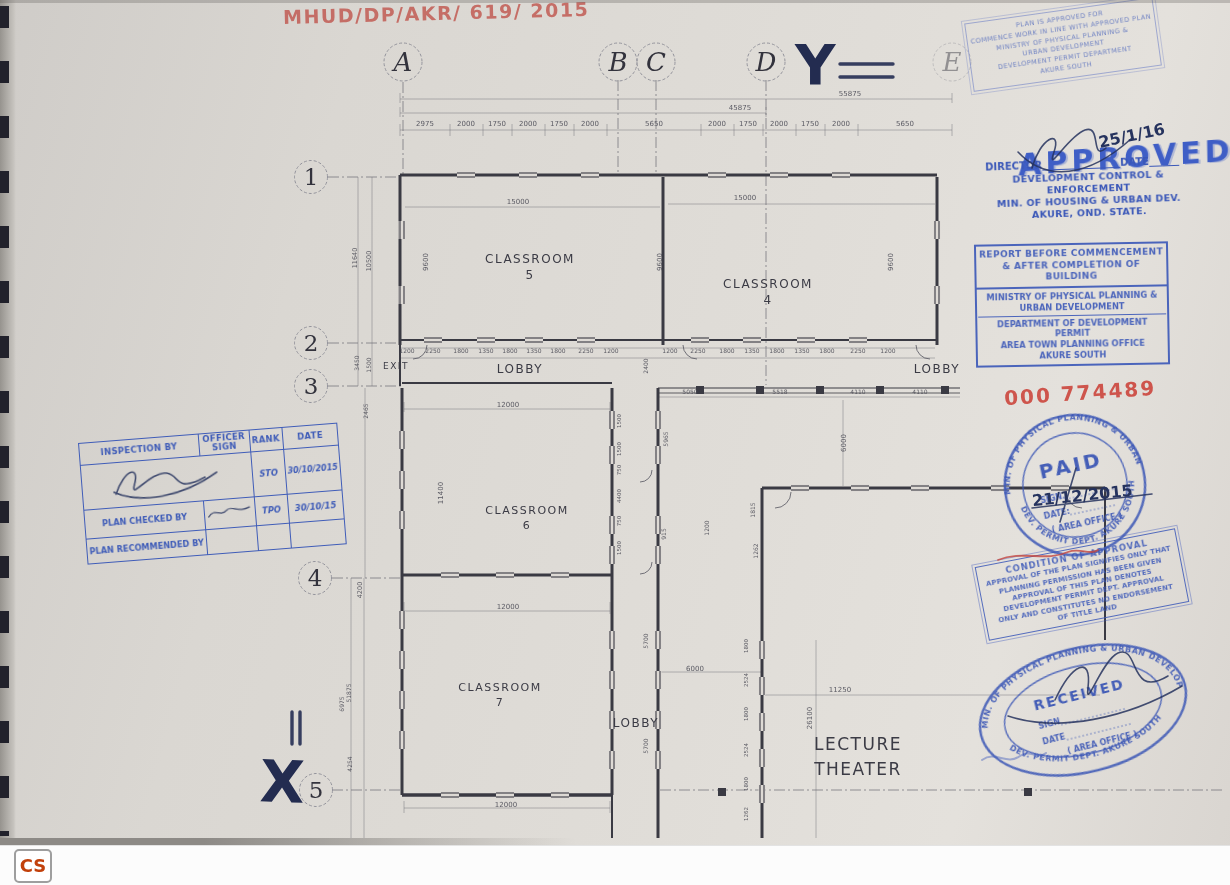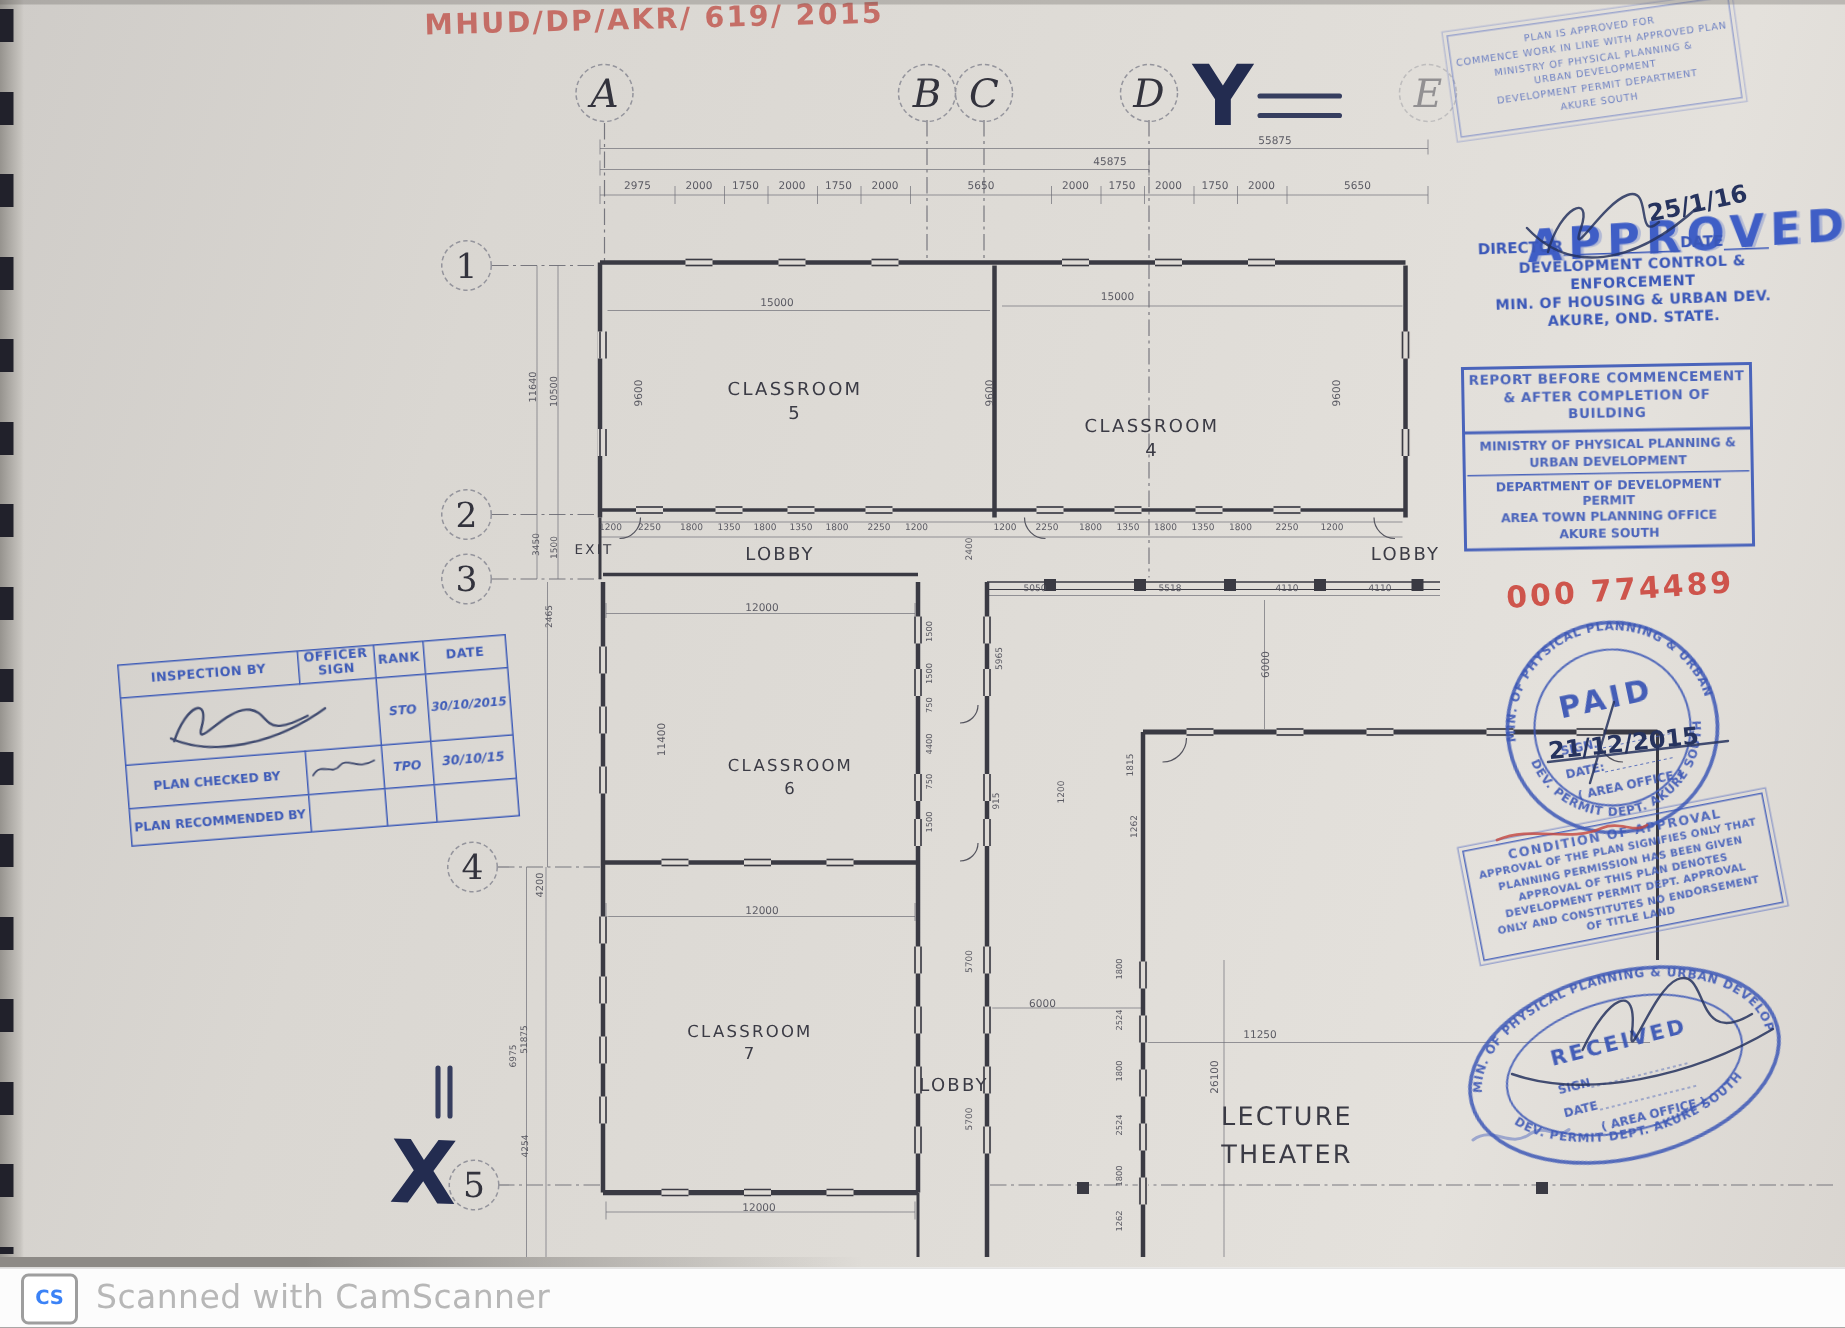--- a/index.html
+++ b/index.html
@@ -78,21 +78,21 @@
   table.insp th,table.insp td{border:1.6px solid #3f5cb8;color:#3f5cb8;font-size:8.2px;font-weight:bold;
      padding:1px 2px;text-align:center;vertical-align:middle;}
   table.insp th{font-size:8.5px;letter-spacing:.3px;}
   th.small-h{font-size:7px;line-height:1.1;}
   td.pen-cell{color:#203064;font-size:10px;font-family:"DejaVu Sans",sans-serif;font-style:italic;}
   tr.r1 td{height:42px;} tr.r2 td{height:26px;} tr.r3 td{height:22px;}
   td.lbl{text-align:left;font-size:8px;white-space:nowrap;}
   .scan-bar{position:absolute;left:0;top:845px;width:1230px;height:40px;background:#fcfcfc;z-index:7;
      display:flex;align-items:center;gap:12px;padding-left:14px;box-sizing:border-box;border-top:1px solid #e3e3e3;}
   .cs-badge{display:inline-flex;align-items:center;justify-content:center;width:34px;height:30px;
-     border:2.5px solid #9e9e9e;border-radius:5px;color:#3b82f6;font-weight:bold;font-size:13px;background:#fff;}
+     border:2.5px solid #9e9e9e;border-radius:5px;color:#c2410c;font-weight:bold;font-size:18px;background:#fff;}
   .cs-text{color:#b7b7b7;font-size:22px;letter-spacing:.3px;}
 </style>
 </head>
 <body>
 
 <div class="page">
 
   <div class="binding"></div>
   <div class="page-edge"></div>
 
@@ -623,16 +623,15 @@
     <path class="pen" d="M1008,716 C1058,733 1128,718 1182,686"></path>
     <path class="pen" d="M1032,508 L1152,494 M1076,468 L1060,522"></path>
     <path class="pen-thick" d="M840,64 L893,64 M840,77 L893,77"></path>
     <path class="pen-thick" d="M292,712 L292,744 M300,712 L300,744"></path>
     <path class="redpen" d="M998,560 C1022,550 1046,562 1068,552 C1080,547 1090,556 1098,550"></path>
     <path class="bluescr" d="M982,760 C996,750 1006,766 1020,756 C1030,749 1038,760 1046,753"></path>
   </svg>
 
   <div class="scan-bar">
     <span class="cs-badge">CS</span>
-    <span class="cs-text">Scanned with CamScanner</span>
   </div>
 
 </div>
 
 </body></html>

